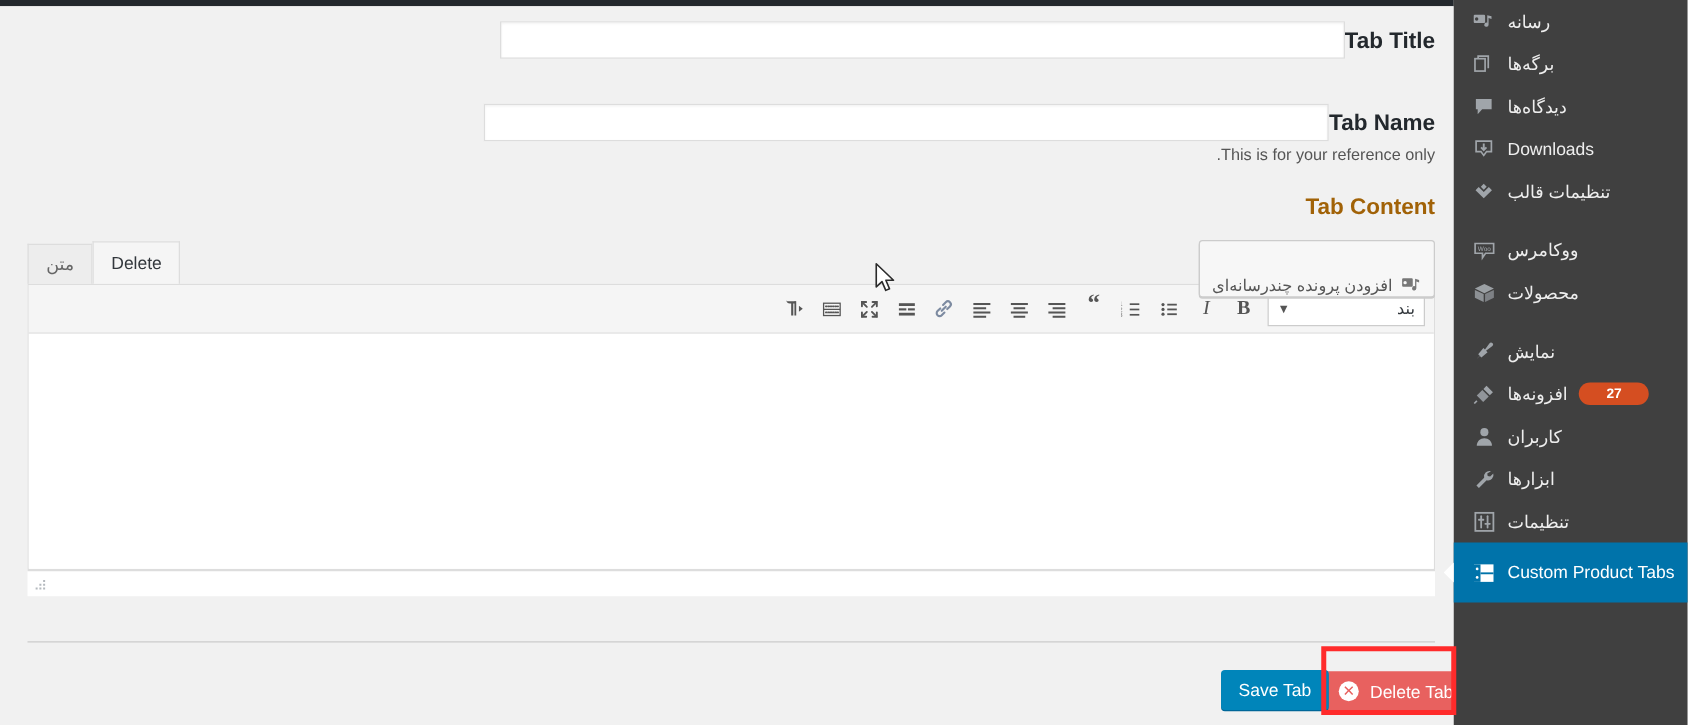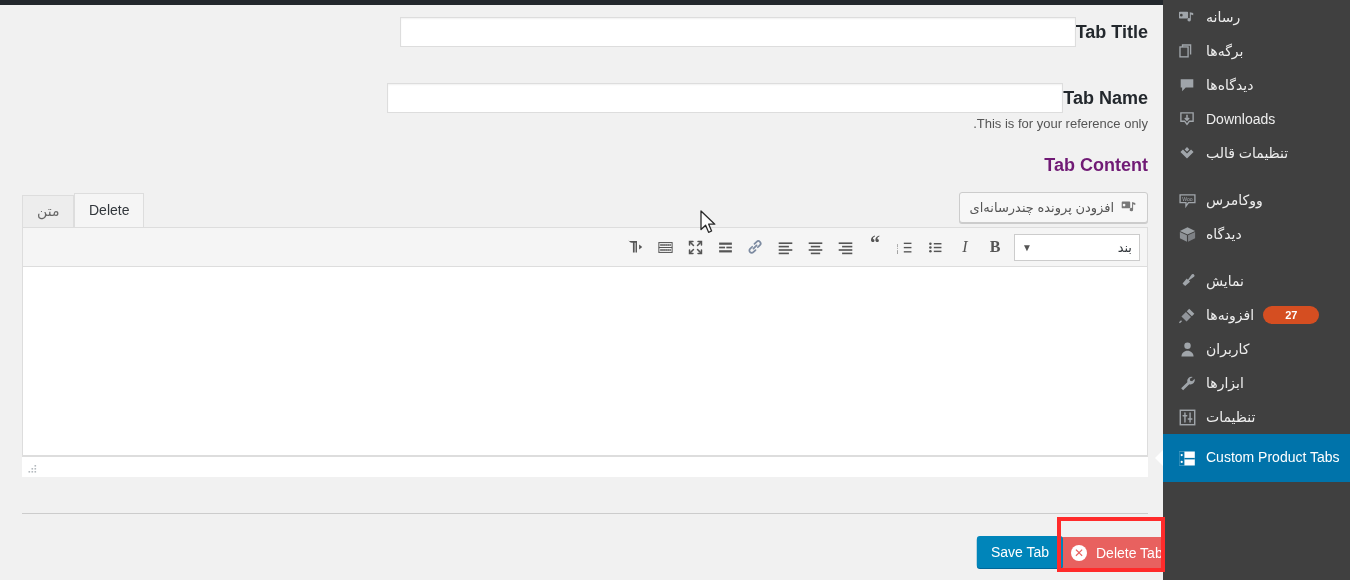--- a/index.html
+++ b/index.html
@@ -120,21 +120,21 @@
     position: absolute;
     font-size: 13px;
     color: #555;
     direction: rtl;
     white-space: nowrap;
   }
   .section-label {
     position: absolute;
     font-size: 18px;
     font-weight: bold;
-    color: #701a75;
+    color: #a16207;
     white-space: nowrap;
   }
 
   
   #editor-wrap {
     position: absolute;
     left: 22px; top: 185px;
     width: 1126px;
   }
   #editor-tools {
@@ -161,23 +161,23 @@
     top: 3px;
     height: 34px;
     line-height: 33px;
   }
   #tab-text { left: 0; }
   #tab-visual { left: 52px; }
 
   #media-button {
     position: absolute;
     right: 0; top: 2px;
-    display: flex; align-items: center; gap: 6px;
+    display: flex; align-items: flex-end; gap: 6px;
     direction: rtl;
-    height: 31px;
+    height: 46px;
     padding: 0 10px;
     background: #f7f7f7;
     border: 1px solid #ccc;
     border-radius: 3px;
     box-shadow: 0 1px 0 #ccc;
     color: #555;
     font-size: 13px;
     cursor: pointer;
     white-space: nowrap;
   }
@@ -570,21 +570,21 @@
     <span class="mlabel">ووکامرس</span>
     <span class="micon">
       <svg width="19" height="19" viewBox="0 0 20 20">
         <path d="M2.2 4h15.6v8.2h-6.8L8.4 16v-3.8H2.2z" fill="none" stroke="currentColor" stroke-width="1.4"></path>
         <text x="10" y="10.3" font-size="5.4" text-anchor="middle" fill="currentColor" font-family="Liberation Sans, sans-serif">Woo</text>
       </svg>
     </span>
   </div>
 
   <div class="menu-item">
-    <span class="mlabel">دیدگاه</span>
+    <span class="mlabel">محصولات</span>
     <span class="micon">
       <svg width="19" height="19" viewBox="0 0 20 20" fill="currentColor">
         <path d="M10 2.4 18 6.2 10 10 2 6.2z" opacity=".95"></path>
         <path d="M2 7.3v6.6L9.4 17.5V10.8z" opacity=".8"></path>
         <path d="M18 7.3v6.6l-7.4 3.6V10.8z" opacity=".65"></path>
       </svg>
     </span>
   </div>
 
 

